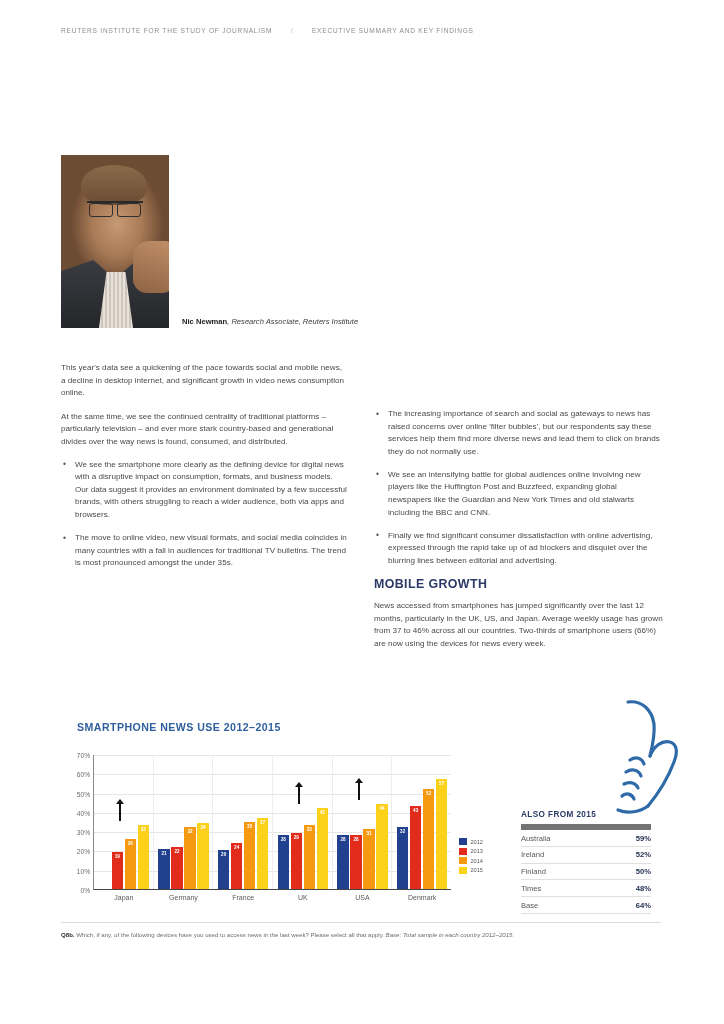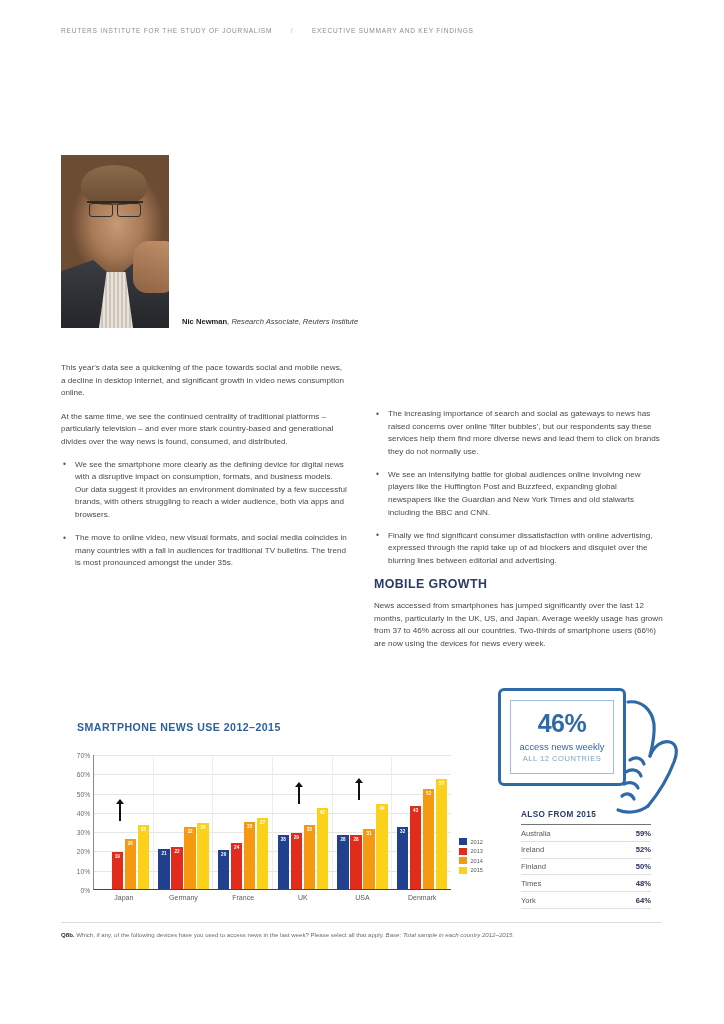--- a/index.html
+++ b/index.html
@@ -209,21 +209,21 @@
   .also h4 {
     font-size: 8.2px; font-weight: bold; color: #2b3a66;
     letter-spacing: 0.4px; text-transform: uppercase; margin-bottom: 5px;
   }
   .also .row {
     display: flex; justify-content: space-between;
     border-bottom: 1px solid #e0e0e0;
     padding: 3.6px 0 3.2px 0;
     font-size: 7.6px;
   }
-  .also .row:first-of-type { border-top: 1px solid #737373; }
+  .also .row:first-of-type { border-top: 6px solid #737373; }
   .also .nm { color: #585858; }
   .also .vl { color: #1d2b50; font-weight: bold; }
 </style>
 </head>
 <body>
 
 <div class="page">
 
   <div class="runhead">
     <span>REUTERS INSTITUTE FOR THE STUDY OF JOURNALISM</span>
@@ -401,27 +401,20 @@
           <div class="lbl">2014</div>
         </div>
         <div class="row">
           <div class="sw" style="background:#fcd119"></div>
           <div class="lbl">2015</div>
         </div>
       </div>
   </div>
 
   <div class="phone">
-    <div class="body">
-      <div class="screen">
-        <div class="pct">46%</div>
-        <div class="pct-sub">access news weekly</div>
-        <div class="pct-sub2">ALL 12 COUNTRIES</div>
-      </div>
-    </div>
     <svg width="90" height="118" viewBox="0 0 90 118">
       <g fill="none" stroke="#2f6aa8" stroke-width="3.2" stroke-linecap="round" stroke-linejoin="round">
         <path d="M36 4 C50 2 60 12 62 26 C63 38 60 50 58 58"></path>
         <path d="M58 58 C62 48 70 42 78 44 C85 46 86 54 82 64 C76 80 66 96 56 108"></path>
         <path d="M38 62 C44 58 50 60 52 66"></path>
         <path d="M34 74 C40 70 47 72 49 78"></path>
         <path d="M32 86 C38 83 44 85 46 90"></path>
         <path d="M30 98 C34 94 40 96 42 101"></path>
         <path d="M56 108 C48 114 36 116 26 112"></path>
       </g>
@@ -441,21 +434,21 @@
         </div>
         <div class="row">
           <span class="nm">Finland</span>
           <span class="vl">50%</span>
         </div>
         <div class="row">
           <span class="nm">Times</span>
           <span class="vl">48%</span>
         </div>
         <div class="row">
-          <span class="nm">York</span>
+          <span class="nm">Base</span>
           <span class="vl">64%</span>
         </div>
       </div>
   </div>
 
   <div class="footnote-rule"></div>
   <div class="footnote">
     <b>Q8b.</b><span> Which, if any, of the following devices have you used to access news in the last week? Please select all that apply. </span><i>Base:</i><i> Total sample in each country 2012–2015.</i>
   </div>
 

